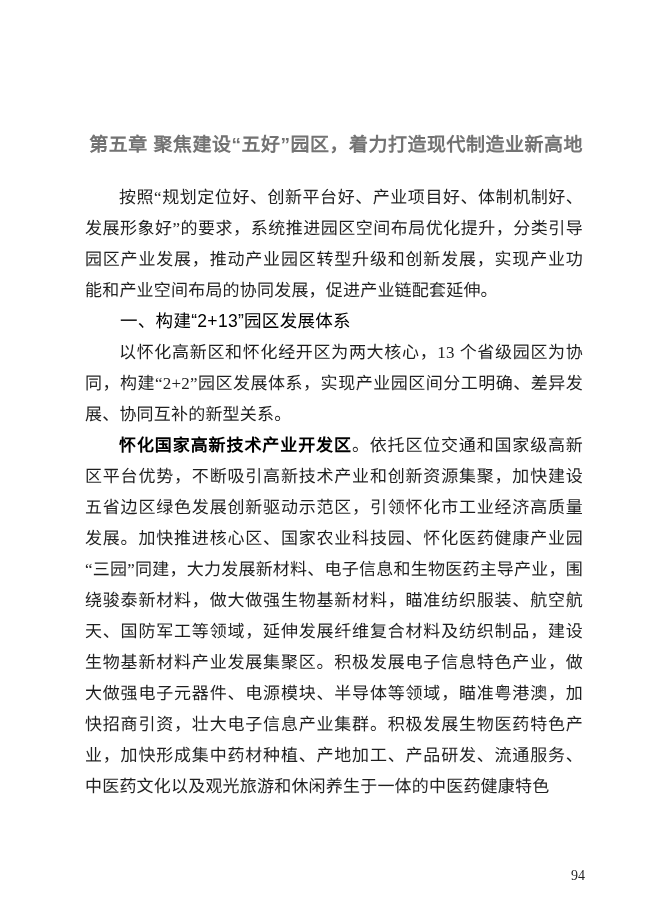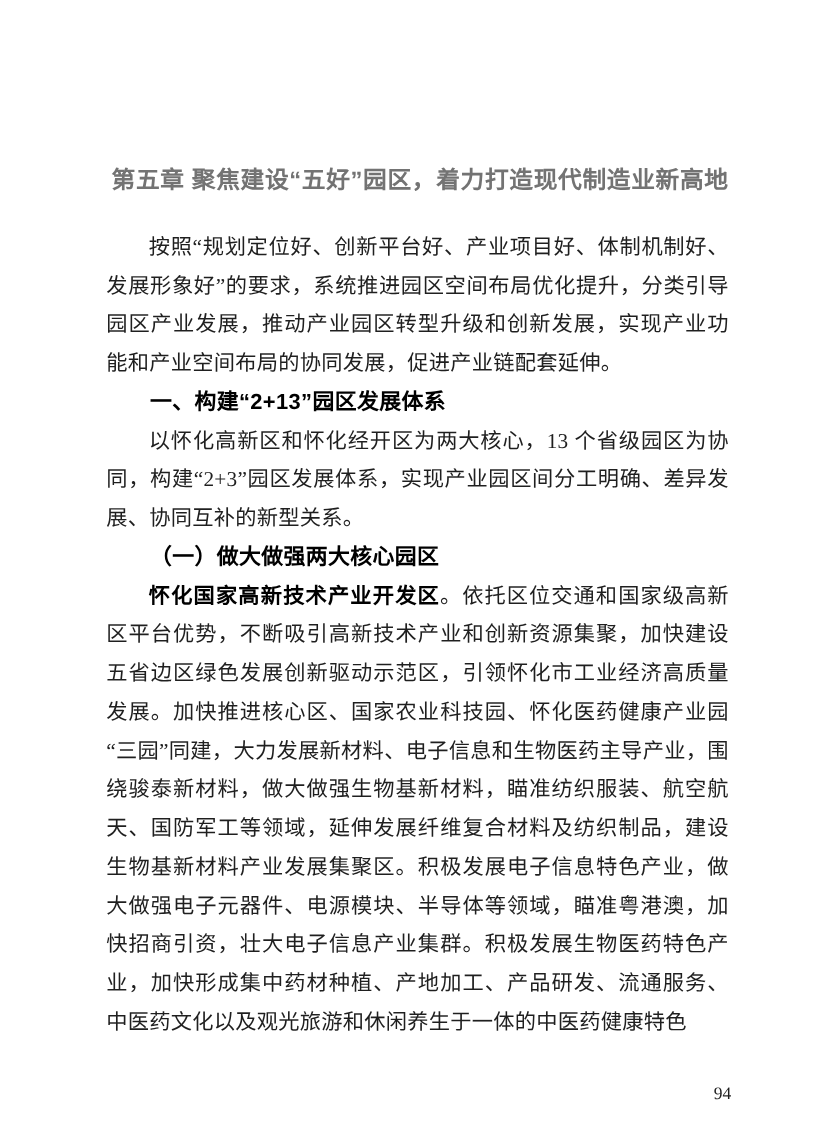--- a/index.html
+++ b/index.html
@@ -40,21 +40,21 @@
     text-align: justify;
     text-justify: inter-character;
     text-indent: 2em;
     margin: 0;
     letter-spacing: 0.2px;
   }
   .section-heading,
   .subsection-heading {
     font-family: "Liberation Sans", "DejaVu Sans", sans-serif;
     font-size: 17.5px;
-    font-weight: bold;
+    font-weight: normal;
     color: #000000;
     line-height: 31px;
     text-indent: 2em;
     margin: 0;
     letter-spacing: 0.3px;
   }
   .para-lead {
     font-family: "Liberation Sans", "DejaVu Sans", sans-serif;
     font-weight: bold;
     color: #000000;
@@ -75,22 +75,21 @@
 
 <div class="page">
   <div class="content">
 
     <h1 class="chapter-title">第五章 聚焦建设“五好”园区，着力打造现代制造业新高地</h1>
 
     <p class="body-para">按照“规划定位好、创新平台好、产业项目好、体制机制好、发展形象好”的要求，系统推进园区空间布局优化提升，分类引导园区产业发展，推动产业园区转型升级和创新发展，实现产业功能和产业空间布局的协同发展，促进产业链配套延伸。</p>
 
     <h2 class="section-heading">一、构建“2+13”园区发展体系</h2>
 
-    <p class="body-para">以怀化高新区和怀化经开区为两大核心，13 个省级园区为协同，构建“2+3”园区发展体系，实现产业园区间分工明确、差异发展、协同互补的新型关系。</p>
+    <p class="body-para">以怀化高新区和怀化经开区为两大核心，13 个省级园区为协同，构建“2+2”园区发展体系，实现产业园区间分工明确、差异发展、协同互补的新型关系。</p>
 
-    <h3 class="subsection-heading">（一）做大做强两大核心园区</h3>
 
     <p class="body-para"><span class="para-lead">怀化国家高新技术产业开发区</span><span>。依托区位交通和国家级高新区平台优势，不断吸引高新技术产业和创新资源集聚，加快建设五省边区绿色发展创新驱动示范区，引领怀化市工业经济高质量发展。加快推进核心区、国家农业科技园、怀化医药健康产业园“三园”同建，大力发展新材料、电子信息和生物医药主导产业，围绕骏泰新材料，做大做强生物基新材料，瞄准纺织服装、航空航天、国防军工等领域，延伸发展纤维复合材料及纺织制品，建设生物基新材料产业发展集聚区。积极发展电子信息特色产业，做大做强电子元器件、电源模块、半导体等领域，瞄准粤港澳，加快招商引资，壮大电子信息产业集群。积极发展生物医药特色产业，加快形成集中药材种植、产地加工、产品研发、流通服务、中医药文化以及观光旅游和休闲养生于一体的中医药健康特色</span></p>
 
   </div>
 
   <div class="page-number">94</div>
 </div>
 
 </body></html>

